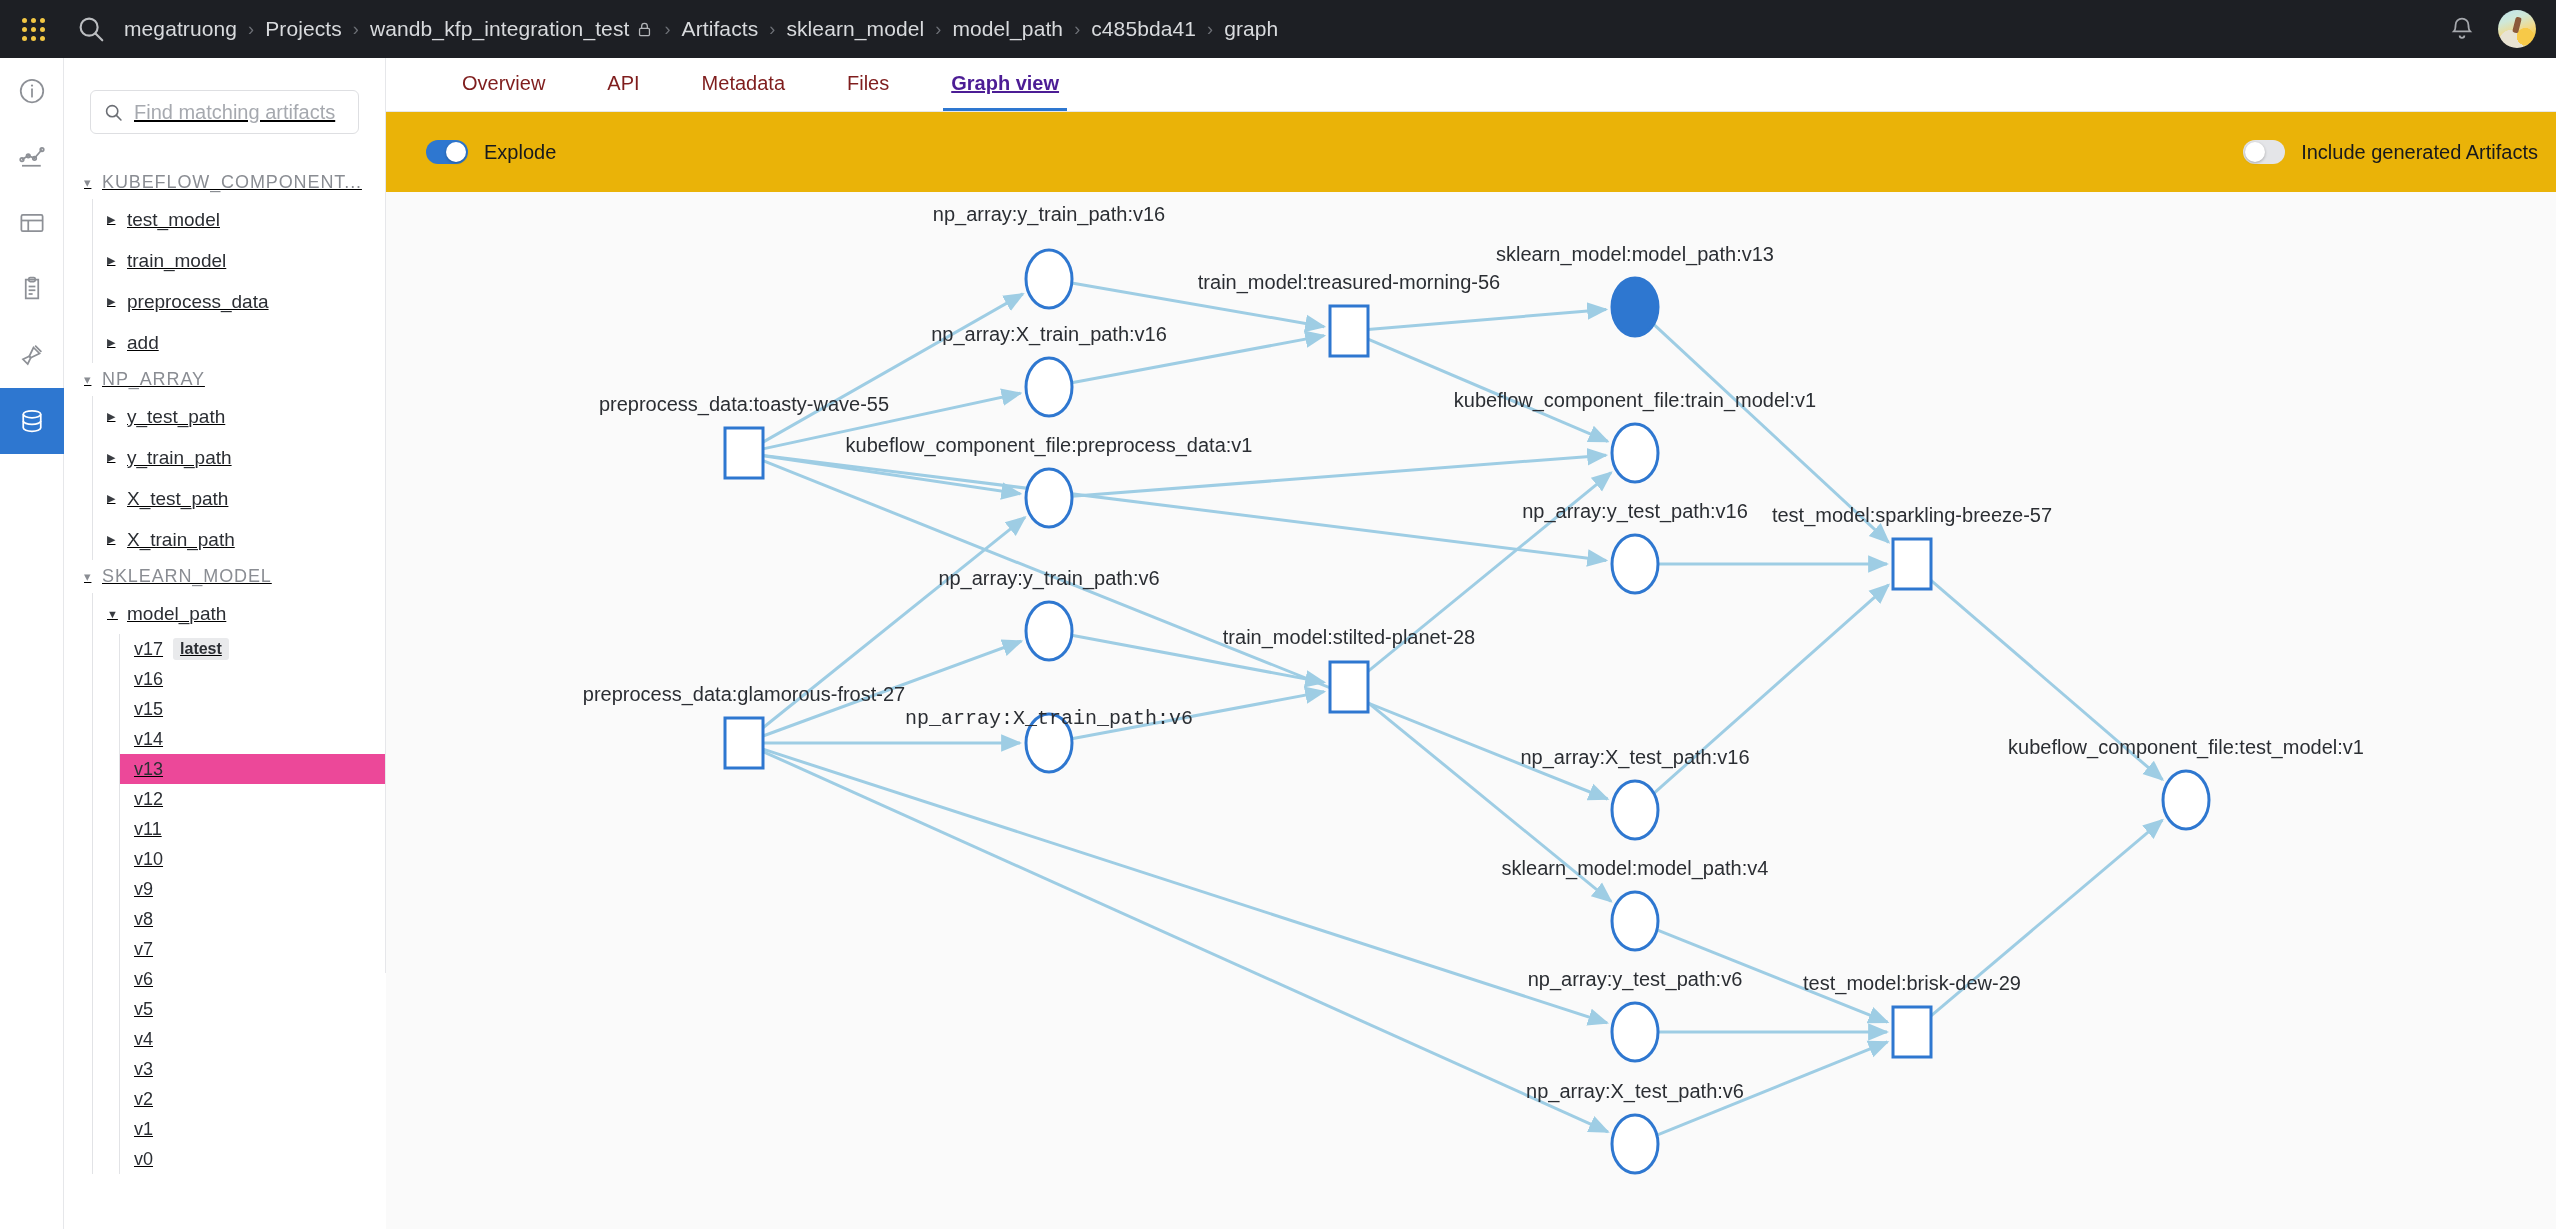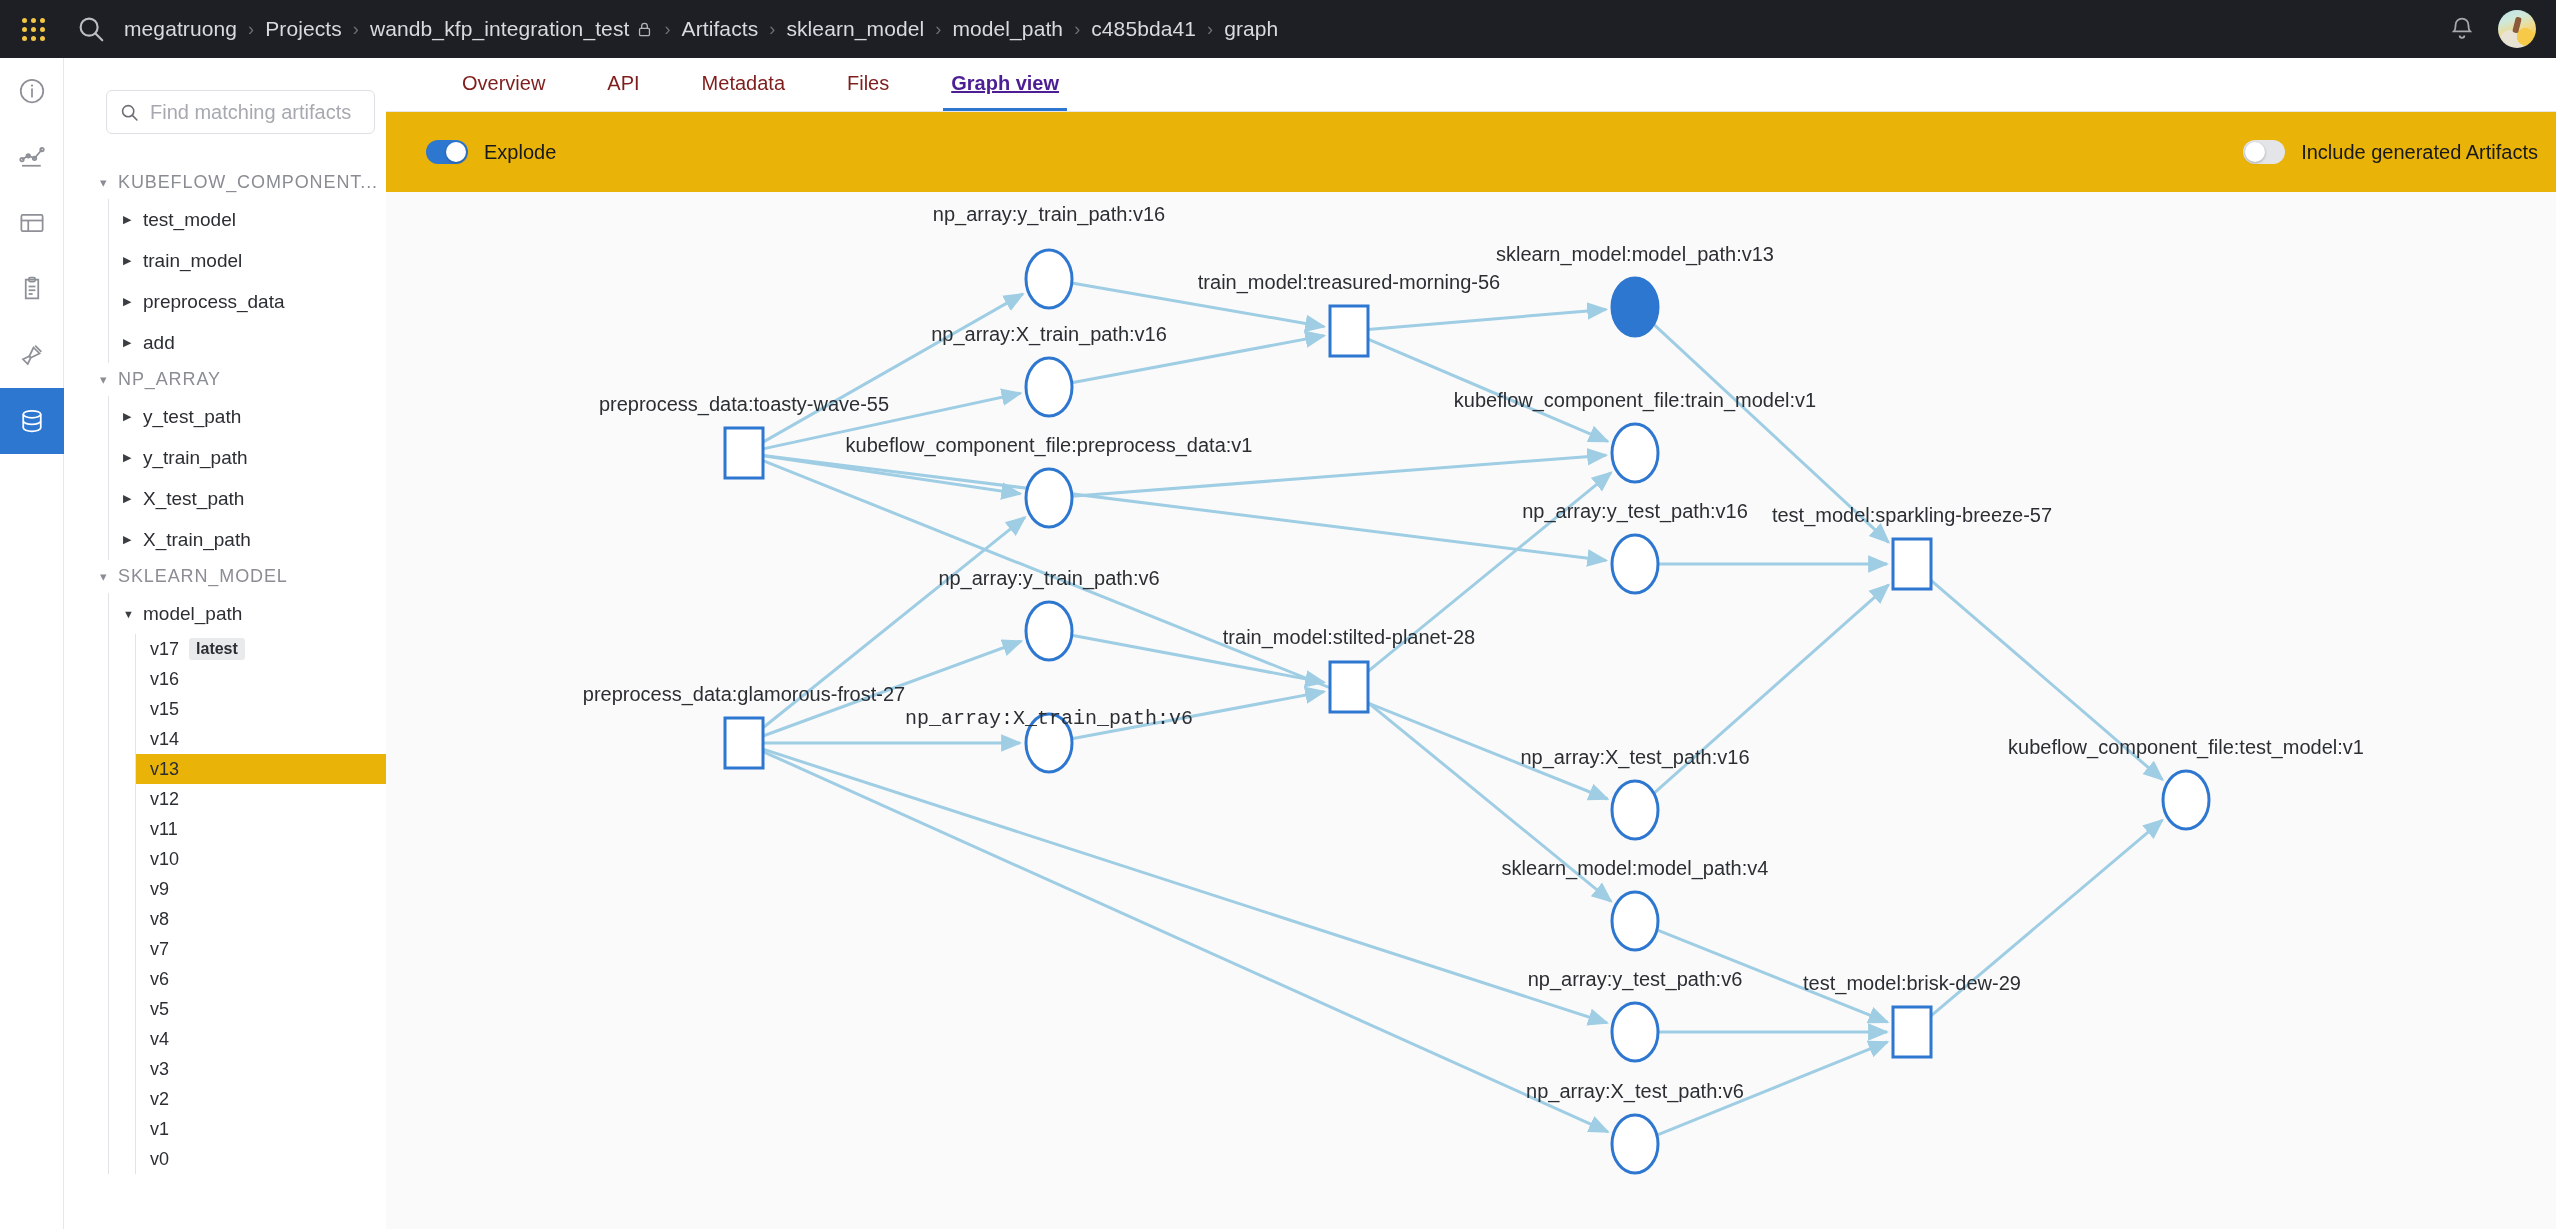--- a/index.html
+++ b/index.html
@@ -52,22 +52,22 @@
     display: flex; flex-direction: column; align-items: center;
   }
   .rail-btn {
     width: 64px; height: 66px; display: flex; align-items: center;
     justify-content: center; color: #8d9096;
   }
   .rail-btn.active { background: #2e77d0; color: #fff; }
 
   
   #panel {
-    position: absolute; left: 80px; top: 58px; width: 322px; height: 915px;
-    background: #fff; border-right: 1px solid #e6e7ea; padding: 0;
+    position: absolute; left: 64px; top: 58px; width: 322px; height: 915px;
+    background: #fff; border-right: 1px solid #e6e7ea; padding: 0; text-decoration: underline;
   }
   #searchbox {
     margin: 32px 26px 0 26px; height: 44px; border: 1px solid #dedfe2;
     border-radius: 6px; display: flex; align-items: center; padding: 0 12px;
   }
   #searchbox svg { flex: none; color: #6b6e74; }
   #searchbox input {
     border: 0; outline: 0; margin-left: 10px; font-size: 20px;
     font-family: "Liberation Sans", sans-serif; color: #33363b; width: 100%;
   }
@@ -83,21 +83,21 @@
   .tree-item {
     display: flex; align-items: center; height: 41px; padding-left: 14px;
     color: #2b2e33; font-size: 19px;
   }
   .tree-item .caret { width: 20px; font-size: 11px; color: #3a3d42; }
   .ver-body { margin-left: 26px; border-left: 1px solid #e2e3e6; }
   .ver-item {
     display: flex; align-items: center; height: 30px; padding-left: 14px;
     color: #2b2e33; font-size: 18px; gap: 10px;
   }
-  .ver-item.sel { background: #eab308; }
+  .ver-item.sel { background: #ec4899; }
   .ver-item .tag {
     background: #e9eaec; color: #2b2e33; font-size: 16px;
     padding: 2px 7px; border-radius: 3px; font-weight: bold;
   }
 
   
   #main {
     position: absolute; left: 386px; top: 58px;
     width: 2170px; height: 1171px; background: #fafafa;
   }

